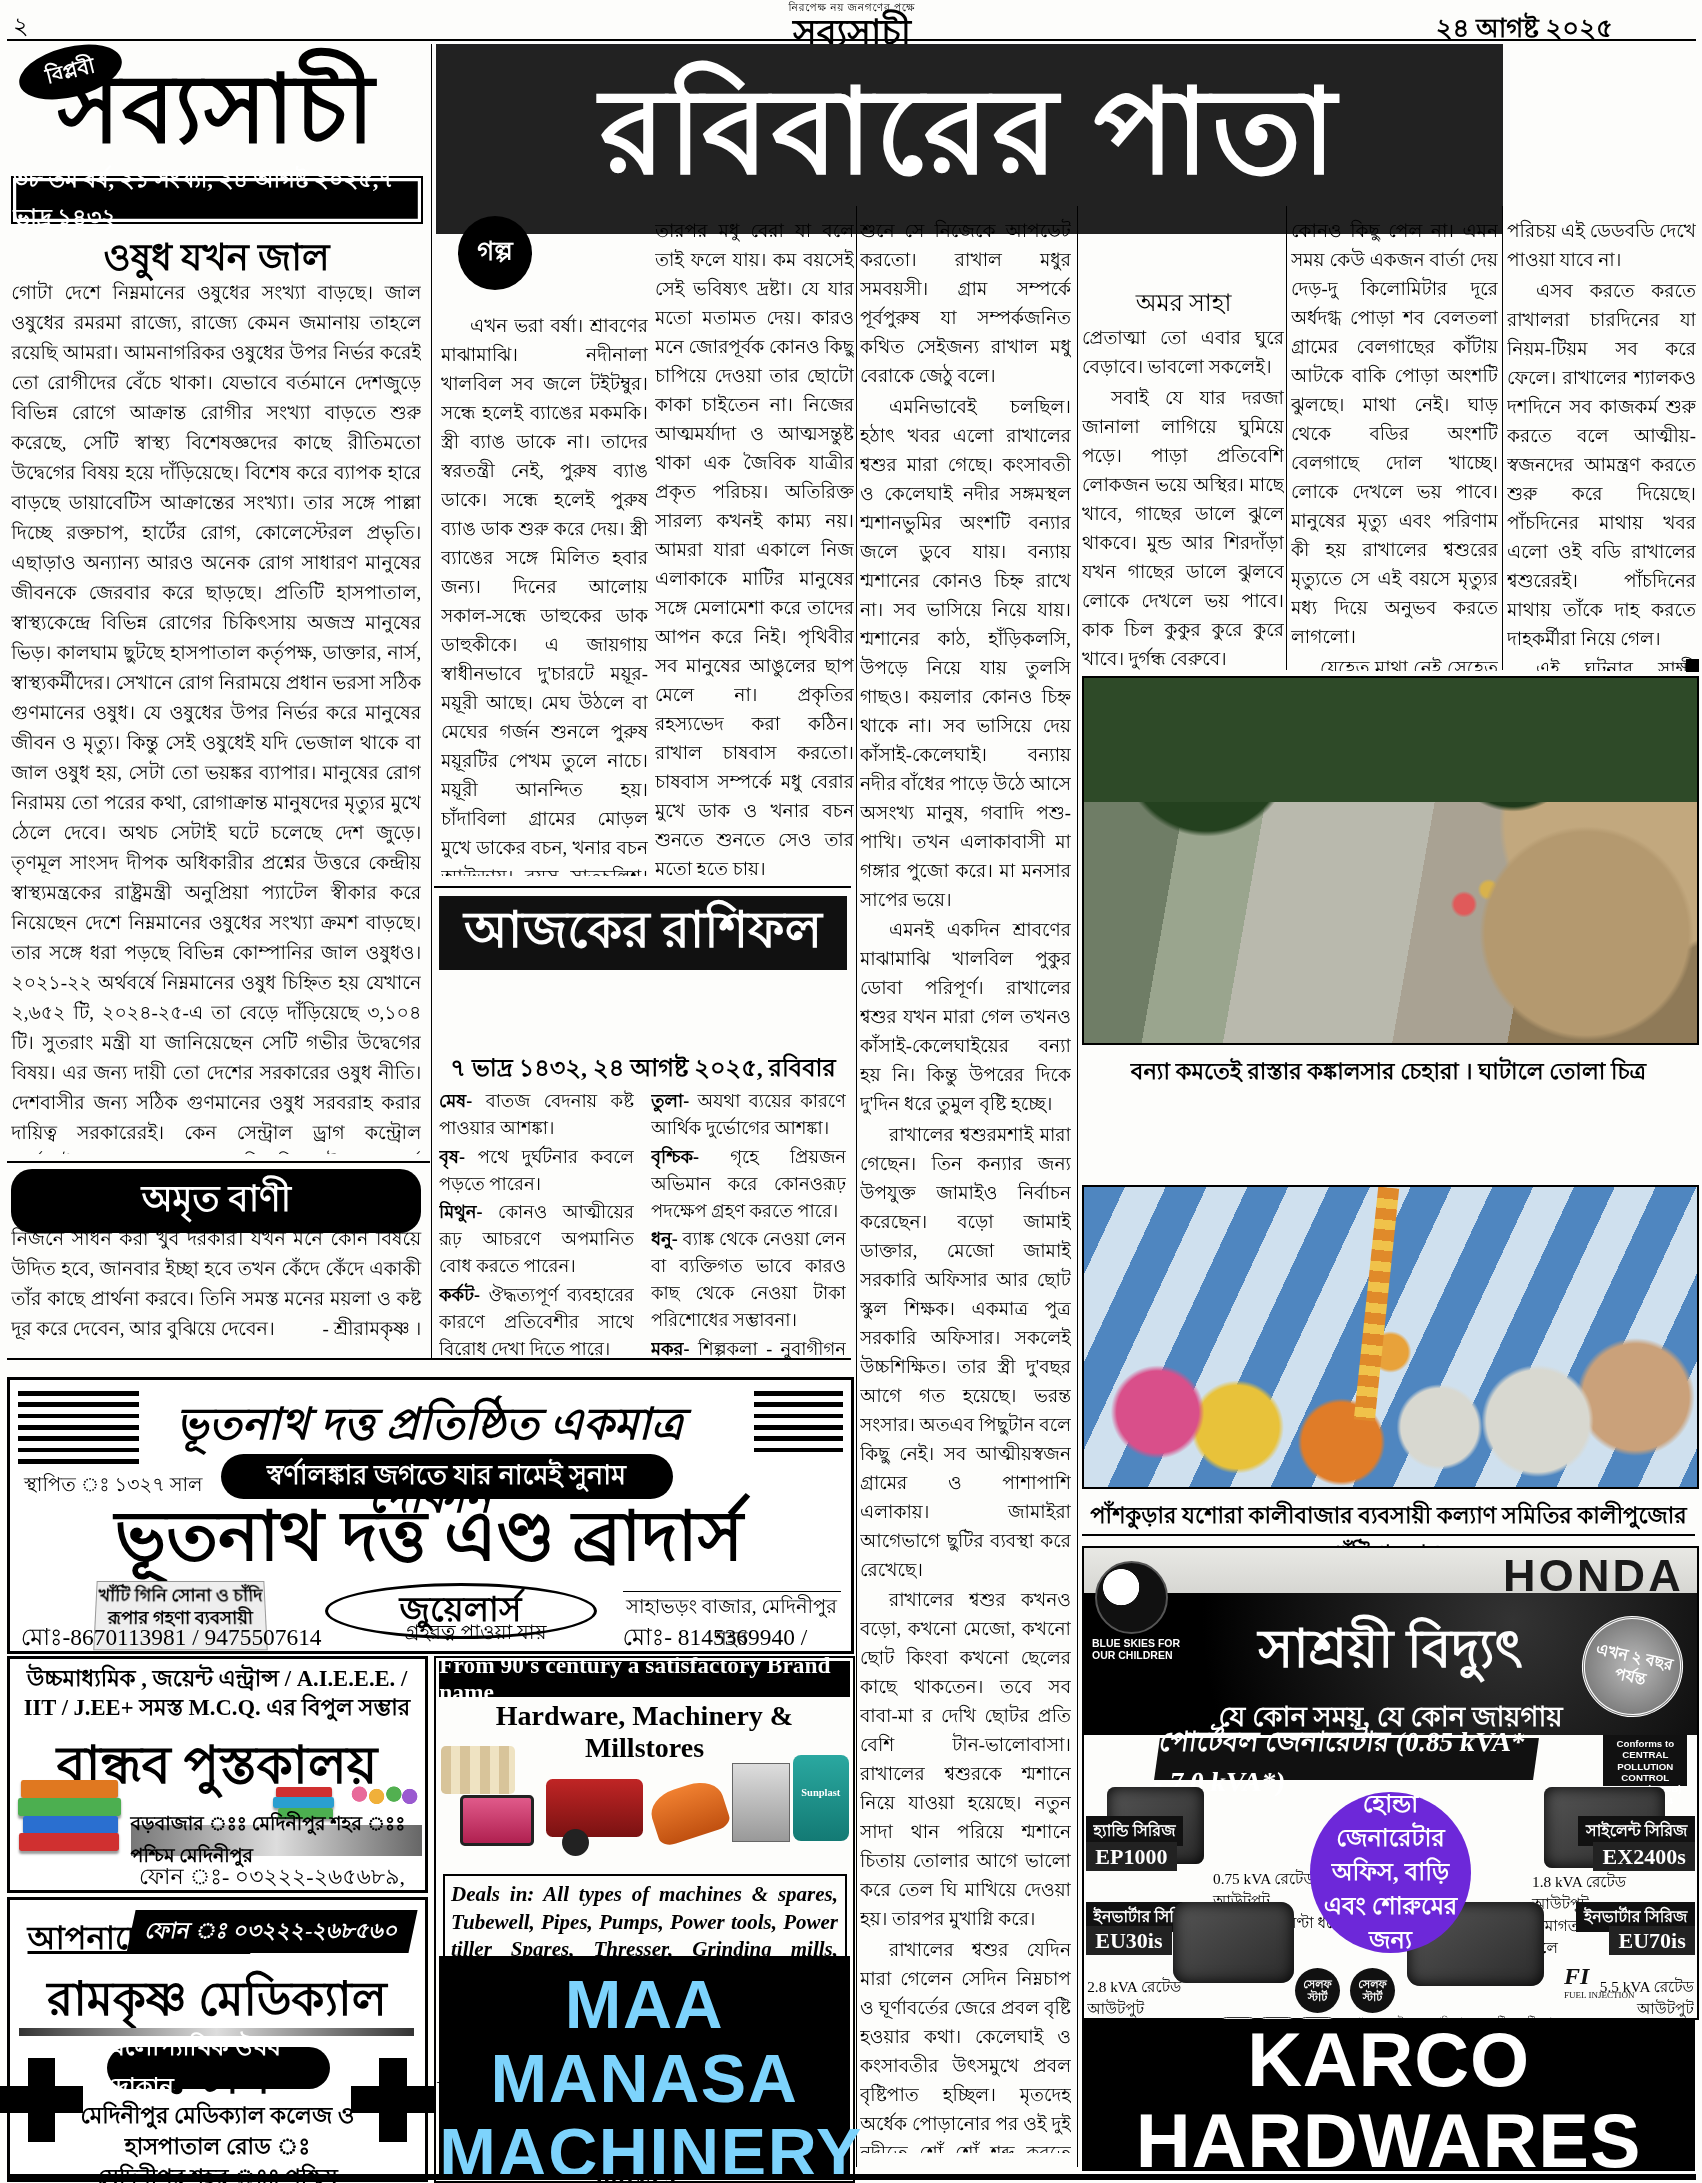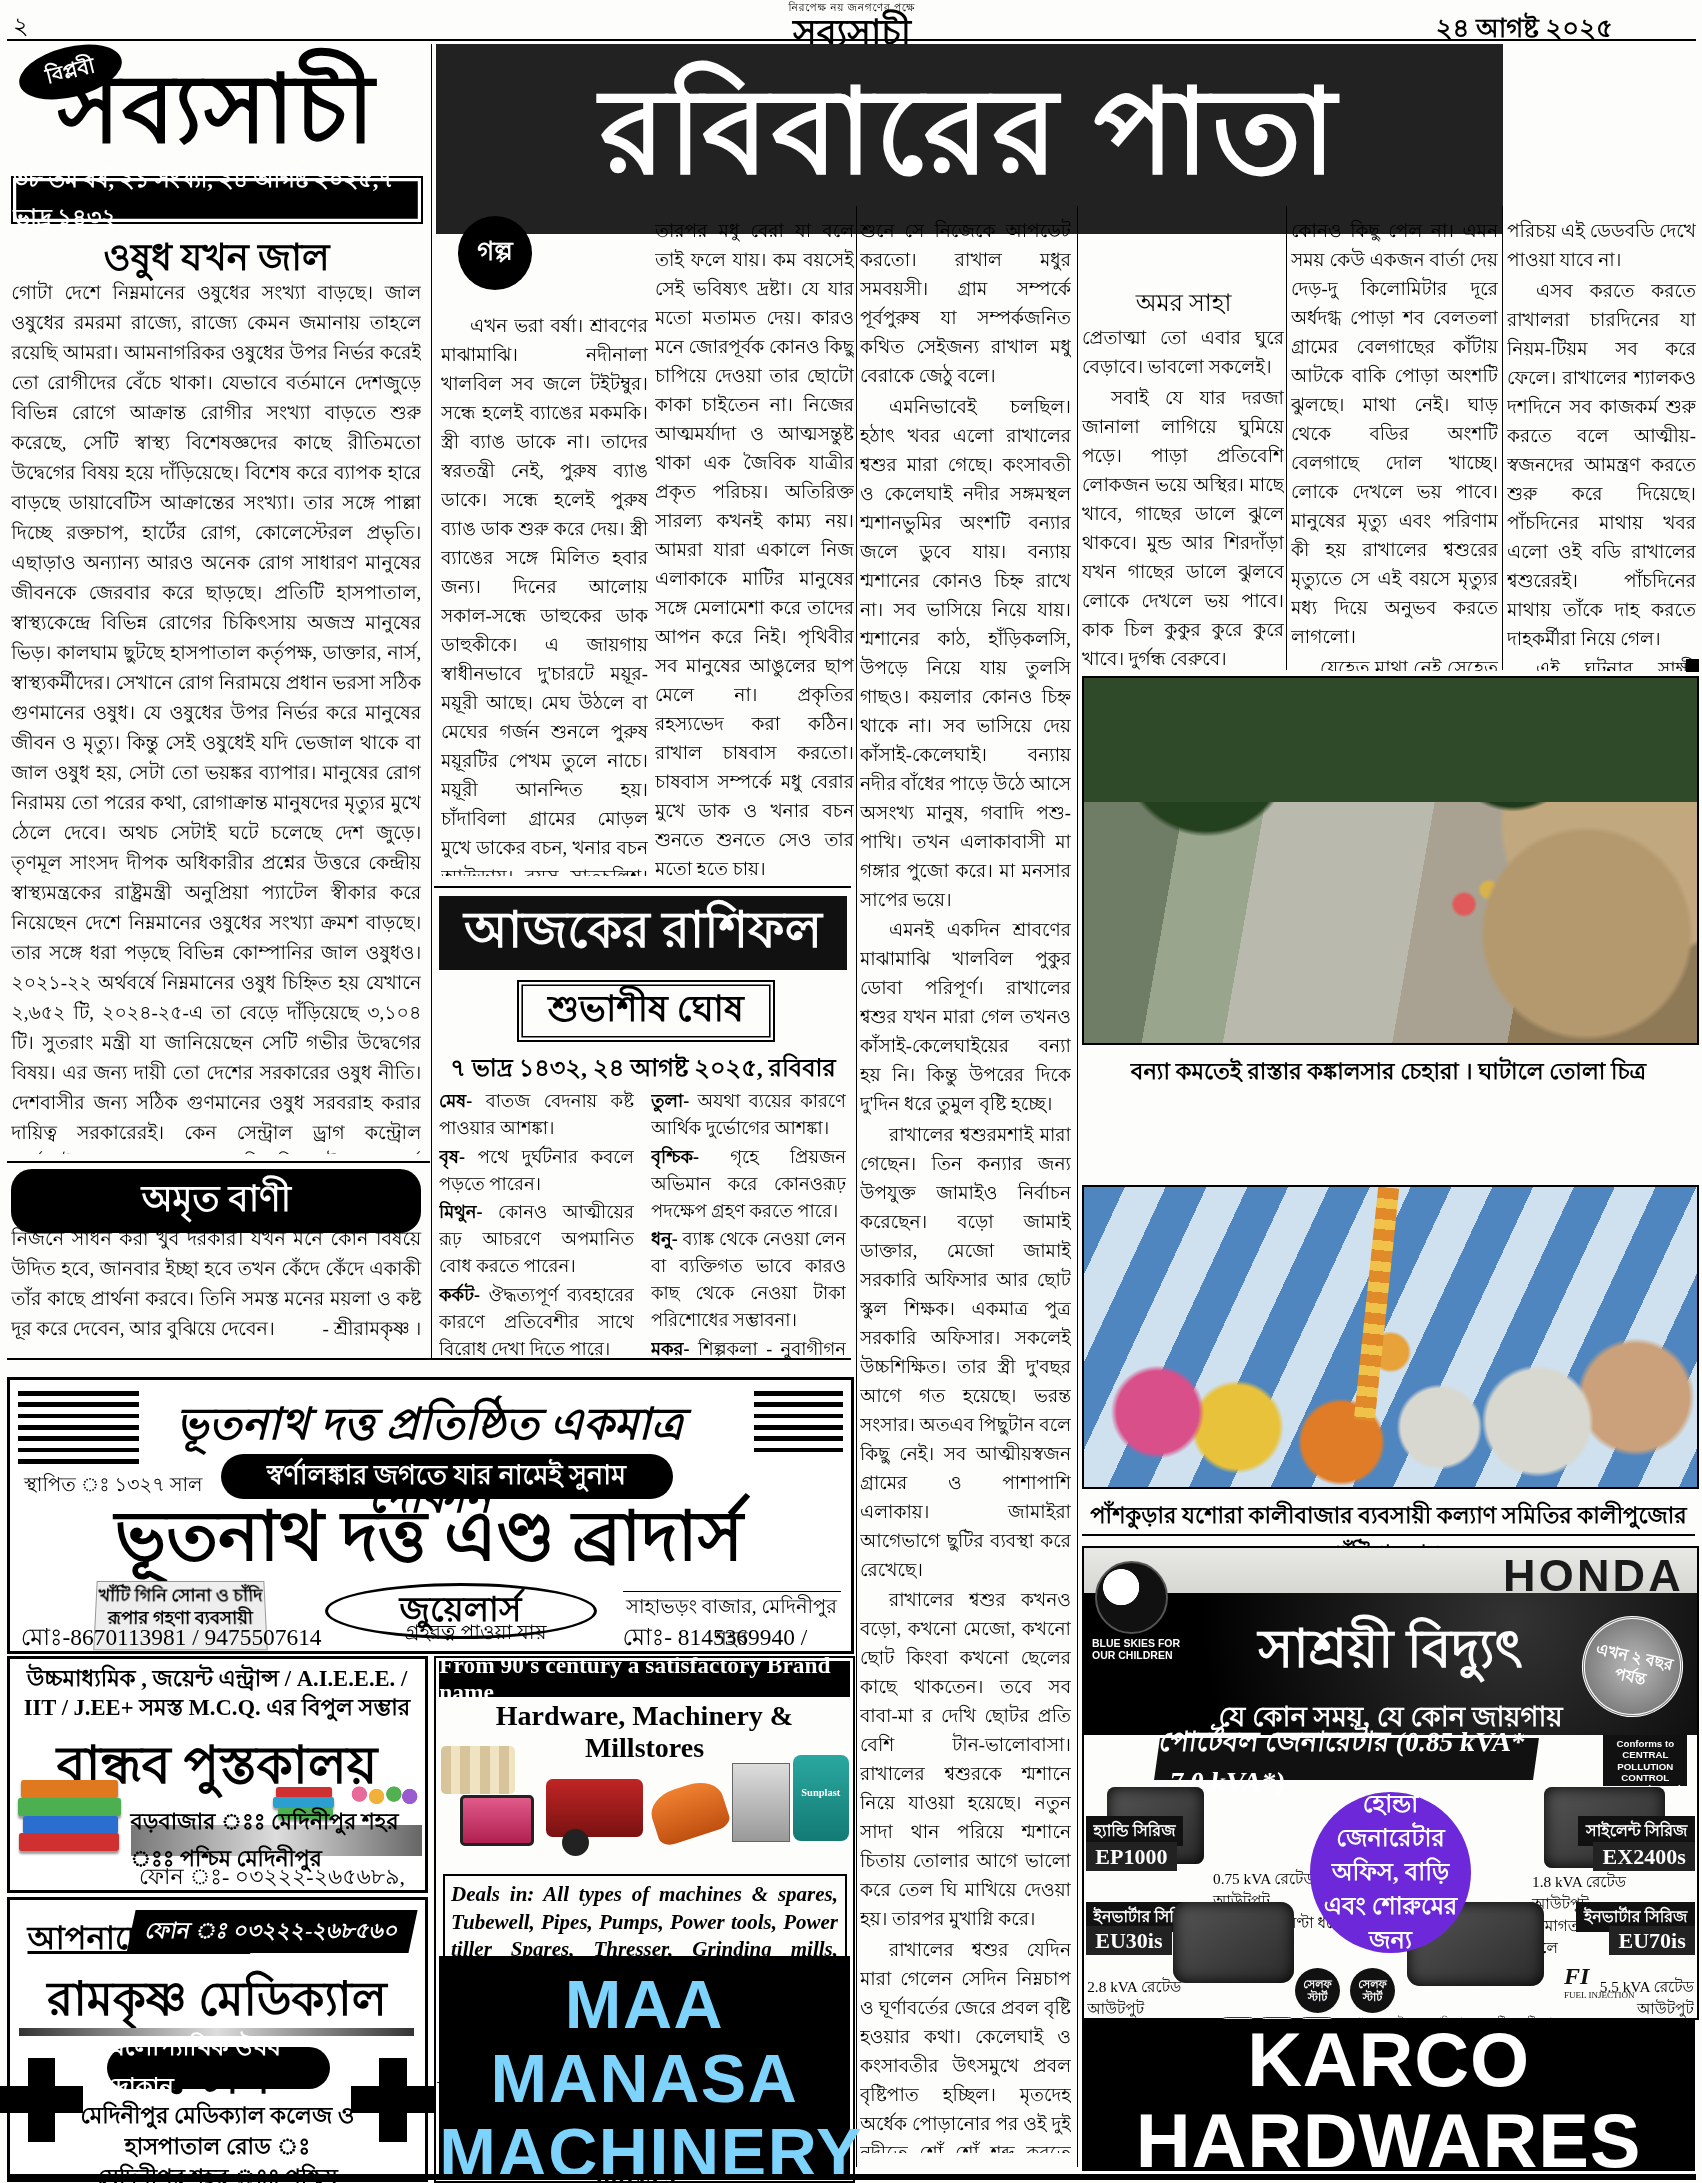--- a/index.html
+++ b/index.html
@@ -57,21 +57,21 @@
   .jw-pill{background:#000;color:#fff;border-radius:24px;font-size:27px;font-weight:bold;
            display:flex;align-items:center;justify-content:center;}
   .jw-name{font-size:69px;font-weight:bold;line-height:1;}
   .jw-ellipse{border:3.2px solid #000;border-radius:50%;font-size:34px;font-weight:bold;
               display:flex;align-items:center;justify-content:center;}
   .jw-small{font-size:18px;font-weight:bold;line-height:22.6px;}
   .jw-lines{background:repeating-linear-gradient(#000 0 4.8px,#fff 4.8px 11.3px);}
   
   .bk-top{font-size:22.6px;font-weight:bold;line-height:29px;}
   .bk-name{font-size:52px;font-weight:bold;}
-  .bk-band{background:linear-gradient(90deg,#777,#ddd,#666);color:#000;font-size:22px;font-weight:bold;
+  .bk-band{background:linear-gradient(90deg,#777,#ddd,#666);color:#000;font-size:19px;font-weight:bold;
            display:flex;align-items:center;justify-content:center;}
   .book{position:absolute;border-radius:2.4px;box-shadow:0 2.4px 2.4px rgba(0,0,0,.4);}
   
   .md-serve{font-size:32px;font-weight:bold;text-decoration:underline;}
   .md-phone{background:#000;color:#fff;font-size:22px;font-weight:bold;padding:3.2px 14.5px;
             transform:skewX(-12deg);}
   .md-name{font-size:47px;font-weight:bold;}
   .md-pill{background:#000;color:#fff;border-radius:24px;font-size:29px;font-weight:bold;
            display:flex;align-items:center;justify-content:center;}
   .md-addr{font-size:22.6px;font-weight:bold;line-height:31px;}
@@ -221,21 +221,20 @@
 
   <div class="abs photo ph1" style="left:1082px;top:676px;width:613px;height:365px;"></div>
   <div class="abs caption ctr" style="left:1082px;top:1054px;width:613px;">বন্যা কমতেই রাস্তার কঙ্কালসার চেহারা ।   ঘাটালে তোলা চিত্র</div>
 
   <div class="abs photo ph2" style="left:1082px;top:1185px;width:613px;height:300px;"></div>
   <div class="abs caption ctr" style="left:1082px;top:1498px;width:613px;">পাঁশকুড়ার যশোরা কালীবাজার ব্যবসায়ী কল্যাণ সমিতির কালীপুজোর খুঁটি পুজো ।</div>
   <div class="abs hline" style="left:1082px;top:1534px;width:613px;"></div>
 
   <div class="abs hline" style="left:434px;top:886px;width:417px;"></div>
   <div class="abs rf-banner" style="left:439px;top:896px;width:408px;height:74px;">আজকের রাশিফল</div>
-  <div class="abs rf-name" style="left:517px;top:980px;width:254px;height:58px;">শুভাশীষ ঘোষ</div>
   <div class="abs rf-date ctr" style="left:439px;top:1049px;width:408px;">৭ ভাদ্র ১৪৩২, ২৪ আগষ্ট ২০২৫, রবিবার</div>
   <div class="abs rf-col" style="left:439px;top:1088px;width:195px;height:271px;overflow:hidden;">
       <div class="rf-entry"><span class="rf-sign">মেষ-  </span><span>বাতজ বেদনায় কষ্ট পাওয়ার আশঙ্কা।</span></div>
       <div class="rf-entry"><span class="rf-sign">বৃষ-  </span><span>পথে দুর্ঘটনার কবলে পড়তে পারেন।</span></div>
       <div class="rf-entry"><span class="rf-sign">মিথুন-  </span><span>কোনও আত্মীয়ের রূঢ় আচরণে অপমানিত বোধ করতে পারেন।</span></div>
       <div class="rf-entry"><span class="rf-sign">কর্কট-  </span><span>ঔদ্ধত্যপূর্ণ ব্যবহারের কারণে প্রতিবেশীর সাথে বিরোধ দেখা দিতে পারে।</span></div>
     </div>
   <div class="abs rf-col" style="left:651px;top:1088px;width:195px;height:271px;overflow:hidden;">
       <div class="rf-entry"><span class="rf-sign">তুলা-  </span><span>অযথা ব্যয়ের কারণে আর্থিক দুর্ভোগের আশঙ্কা।</span></div>
       <div class="rf-entry"><span class="rf-sign">বৃশ্চিক-  </span><span>গৃহে প্রিয়জন অভিমান করে কোনওরূঢ় পদক্ষেপ গ্রহণ করতে পারে।</span></div>

